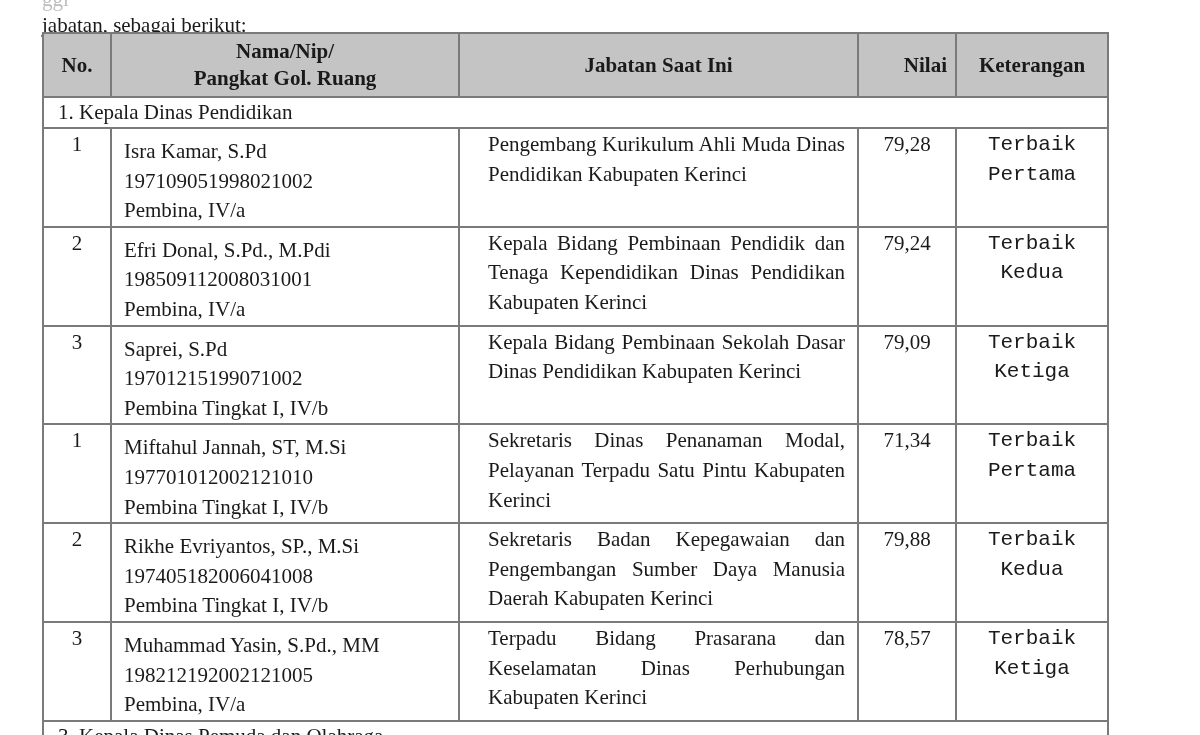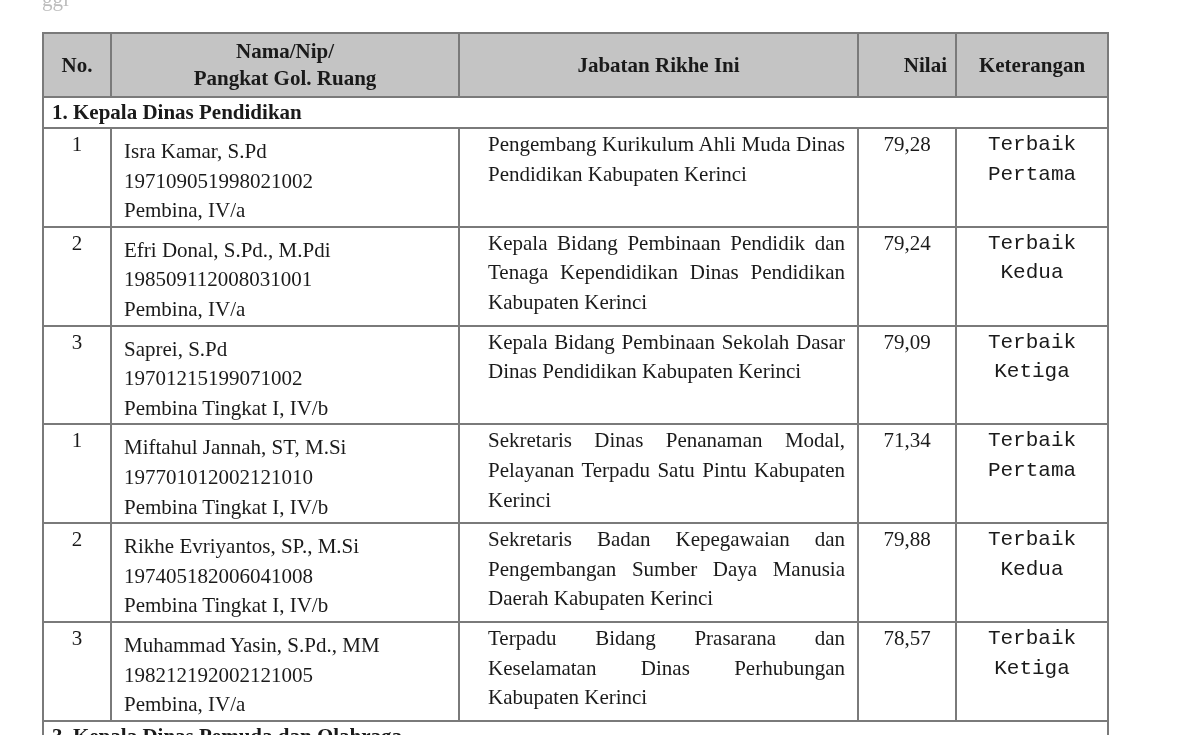--- a/index.html
+++ b/index.html
@@ -10,47 +10,48 @@
   table { position:absolute; left:42px; top:32px; border-collapse:collapse; table-layout:fixed; width:1065px; }
   td, th { border:2px solid #7a7a7a; font-size:21px; line-height:29.6px; vertical-align:top; padding:0 0 0 0; }
   th { background:#c4c4c4; font-weight:bold; height:62px; vertical-align:middle; text-align:center; line-height:27px; }
   th.jab { text-align:center; }
   th.nilai { text-align:right; padding-right:8px; }
   td.no { text-align:center; padding-top:1px; }
   td.nama { padding-left:12px; padding-top:8px; }
   td.jab { padding-left:28px; padding-right:12px; text-align:justify; text-align-last:left; padding-top:1px; }
   td.nilai { text-align:center; padding-top:1px; }
   td.ket { text-align:center; padding-top:1px;font-family:Liberation Mono, monospace; }
-  tr.sec td { font-weight:bold; padding-left:8px; height:29px; line-height:29px; vertical-align:middle; }
+  tr.sec td { font-weight:normal; padding-left:14px; height:29px; line-height:29px; vertical-align:middle; }
   tr.data td { height:88px; }
   .line { display:block; }
 </style>
 </head>
 <body>
 
 <div class="intro">
   <span class="line faded">                                                                                                        ggi                       </span>
+  <span class="line">jabatan, sebagai berikut:</span>
 </div>
 
 <table>
   <colgroup>
     <col style="width:68px">
       <col style="width:348px">
       <col style="width:399px">
       <col style="width:98px">
       <col style="width:152px">
   </colgroup>
   <thead>
     <tr>
       <th>No.</th>
       <th>
         <span class="line">Nama/Nip/</span>
         <span class="line">Pangkat Gol. Ruang</span>
       </th>
-      <th class="jab">Jabatan Rikhe Ini</th>
+      <th class="jab">Jabatan Saat Ini</th>
       <th class="nilai">Nilai</th>
       <th>Keterangan</th>
     </tr>
   </thead>
   <tbody>
 
     <tr class="sec">
       <td colspan="5">1. Kepala Dinas Pendidikan</td>
     </tr>
     <tr class="data">

